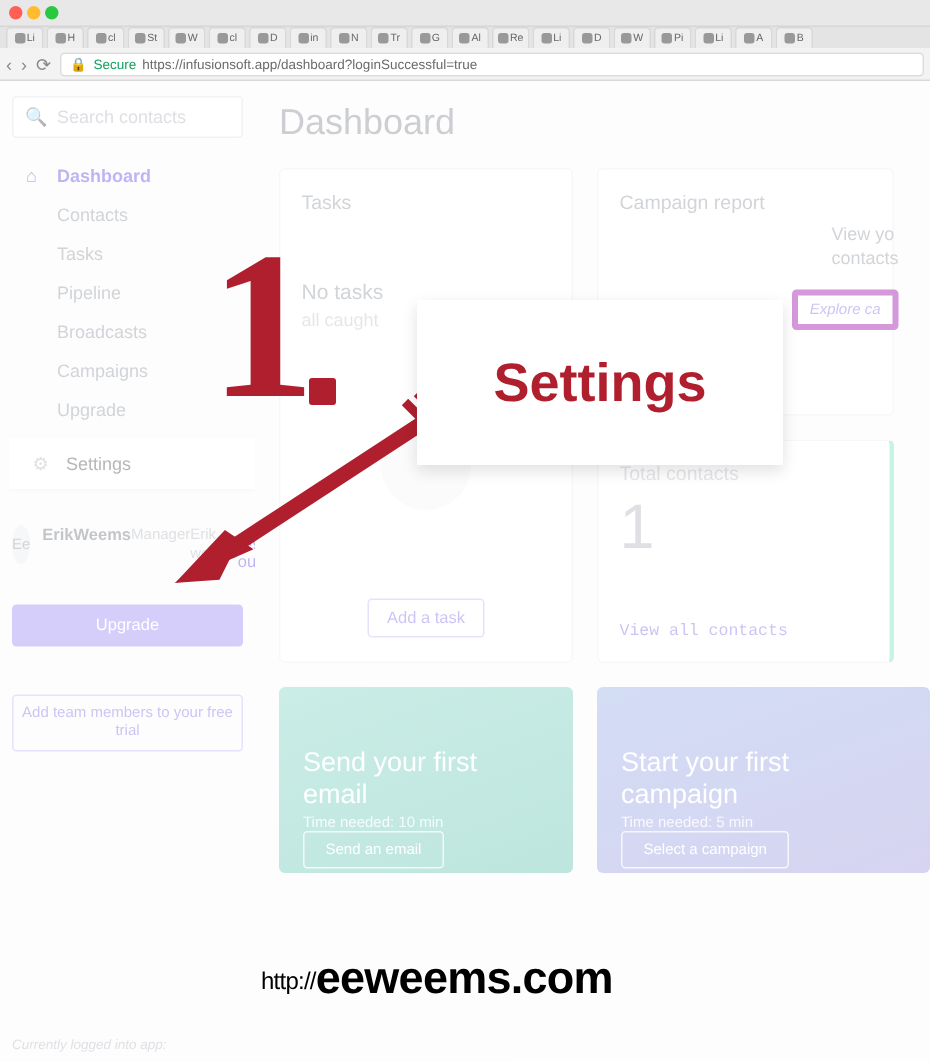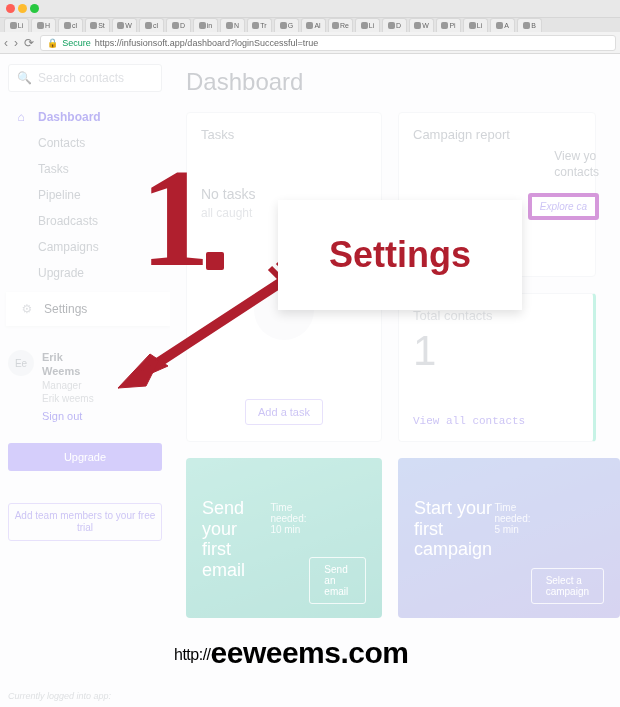--- a/index.html
+++ b/index.html
@@ -31,21 +31,21 @@
   .search .sico { font-size: 12px; }
   .nav { margin-top: 18px; display: flex; flex-direction: column; gap: 12px; padding-left: 6px; }
   .navitem { display: flex; align-items: center; gap: 10px; color: #9aa0a8; font-size: 12px; cursor: pointer; }
   .navitem .nico { width: 14px; text-align: center; color: #c4c8ce; }
   .navitem.active { color: #6b5ce7; font-weight: 600; }
   .navitem.active .nico { color: #6b5ce7; }
   .navitem.settings-hl { background: #fff; margin: 0 -8px; padding: 10px 14px; box-shadow: 0 1px 3px rgba(0,0,0,0.05); color: #5a5f66; }
   .navitem.settings-hl .nico { color: #b6bac0; }
   .usercard { margin-top: 24px; display: flex; gap: 8px; align-items: flex-start; }
   .avatar { width: 26px; height: 26px; border-radius: 50%; background: #eceef1; color: #9aa0a8; font-size: 10px; display: flex; align-items: center; justify-content: center; }
-  .userinfo { display: flex; flex-direction: column; font-size: 11px; line-height: 1.3; }
+  .userinfo { display: flex; font-size: 11px; line-height: 1.3; }
   .userinfo .name { color: #7a7f87; font-weight: 600; }
   .userinfo .role, .userinfo .email { color: #b6bac0; font-size: 10px; }
   .signout { color: #6b5ce7; font-size: 11px; margin-top: 4px; cursor: pointer; }
   .upgrade { margin-top: 20px; background: #a393f5; color: #fff; text-align: center; padding: 8px 0; border-radius: 3px; font-size: 11px; cursor: pointer; }
   .addteam { margin-top: 32px; border: 1px solid #c9bdf7; color: #8f7de8; text-align: center; padding: 6px 4px; border-radius: 3px; font-size: 10px; line-height: 1.2; cursor: pointer; }
   .loggedinto { margin-top: auto; color: #b6bac0; font-size: 9px; font-style: italic; }
 
   
   .content { flex: 1; padding: 14px 0 0 16px; background: #fafbfc; overflow: hidden; }
   .content h1 { font-size: 24px; font-weight: 400; color: #8e939b; margin-bottom: 16px; }
@@ -60,21 +60,21 @@
   .illus .cup { width: 60px; height: 60px; border-radius: 50%; background: #f6f6f9; }
   .addtask { align-self: center; border: 1px solid #c9bdf7; color: #8f7de8; font-size: 11px; padding: 6px 12px; border-radius: 3px; cursor: pointer; }
   .campaign .viewtext { position: absolute; right: -4px; top: 36px; text-align: left; font-size: 12px; color: #9aa0a8; line-height: 1.3; }
   .campaign .explore { position: absolute; right: -4px; top: 80px; border: 4px solid #a21caf; color: #8f7de8; font-size: 10px; padding: 4px 8px; border-radius: 3px; cursor: pointer; font-style: italic; }
   .totalcontacts { margin-top: 16px; width: 198px; border: 1px solid #eceef1; border-right: 3px solid #84e4c7; border-radius: 4px; background: #fff; padding: 14px; }
   .totalcontacts .tctitle { font-size: 13px; color: #c4c8ce; }
   .totalcontacts .tcval { font-size: 42px; color: #b7bbc2; font-weight: 300; margin-top: 4px; }
   .totalcontacts .viewall { color: #8f7de8; font-size: 11px; margin-top: 40px; cursor: pointer; font-family: Liberation Mono, monospace; }
   .rightcol { display: flex; flex-direction: column; }
   .ctarow { display: flex; gap: 16px; margin-top: 16px; }
-  .cta { flex: 1; height: 160px; border-radius: 4px; padding: 40px 16px 14px 16px; color: #fff; display: flex; flex-direction: row; }
+  .cta { flex: 1; height: 124px; border-radius: 4px; padding: 40px 16px 14px 16px; color: #fff; display: flex; flex-direction: column; }
   .cta.email { background: linear-gradient(160deg,#8ad8c8,#6dc6b6); width: 196px; flex: 0 0 196px; }
   .cta.camp  { background: linear-gradient(160deg,#9db4e8,#a6a0e0); }
   .cta .cth { font-size: 18px; font-weight: 400; line-height: 1.15; }
   .cta .ctt { font-size: 10px; opacity: .85; margin-top: 4px; }
   .cta .ctbtn { margin-top: auto; align-self: flex-start; border: 1px solid rgba(255,255,255,.8); padding: 6px 14px; font-size: 10px; border-radius: 3px; cursor: pointer; }
 
   
   .haze { position: absolute; inset: 0; background: rgba(255,255,255,0.55); pointer-events: none; }
 
   

